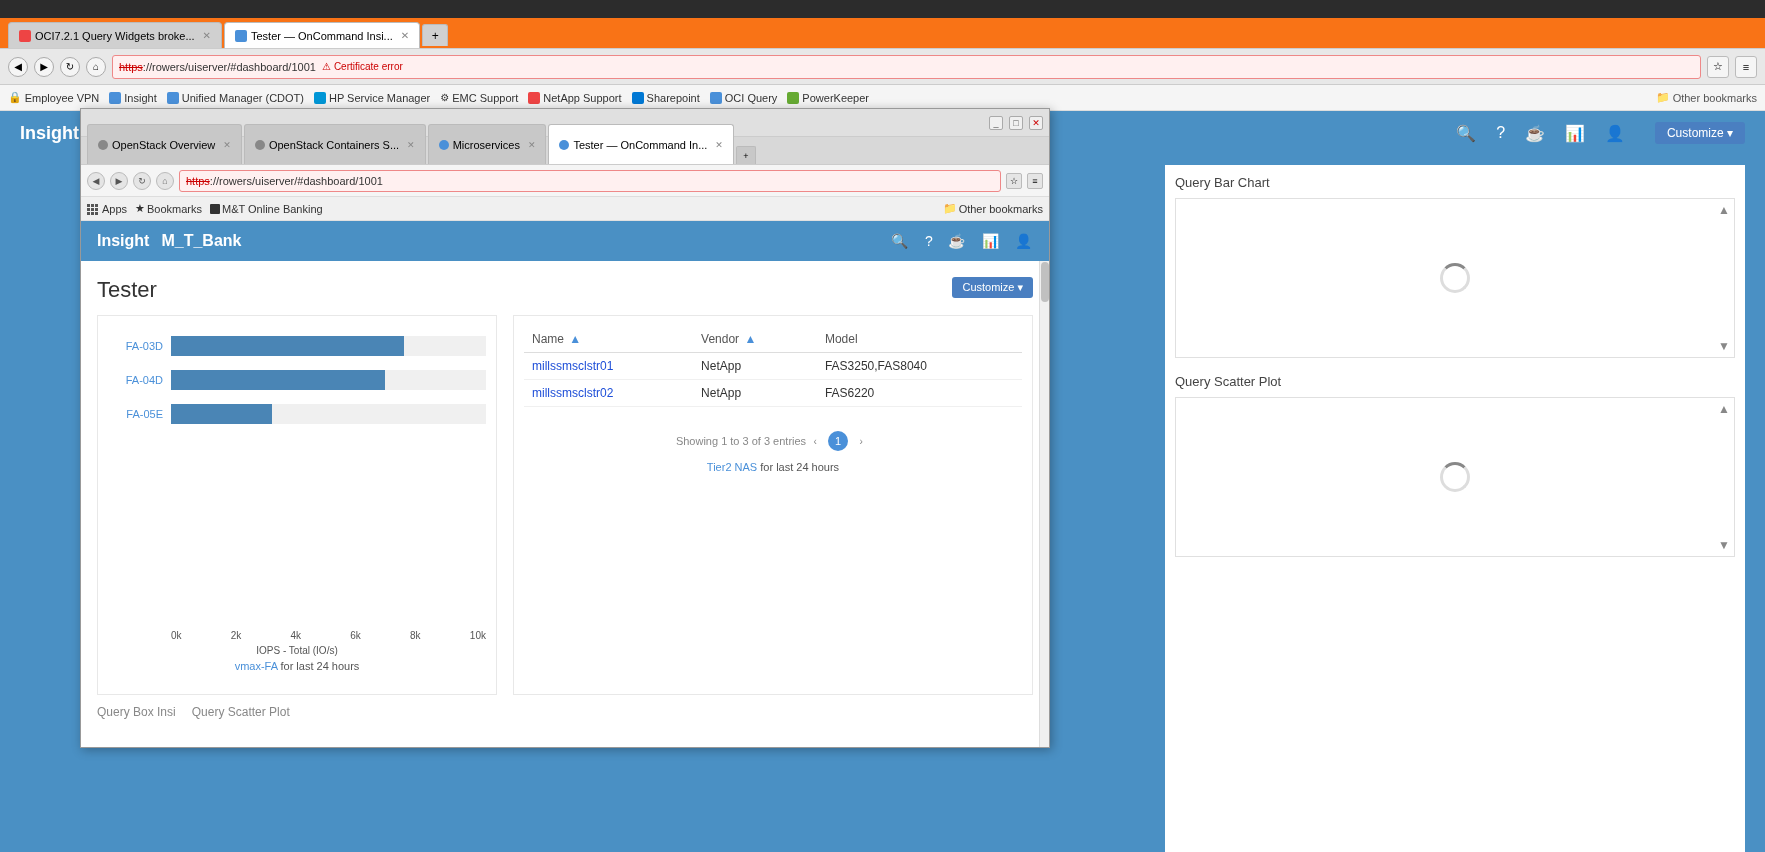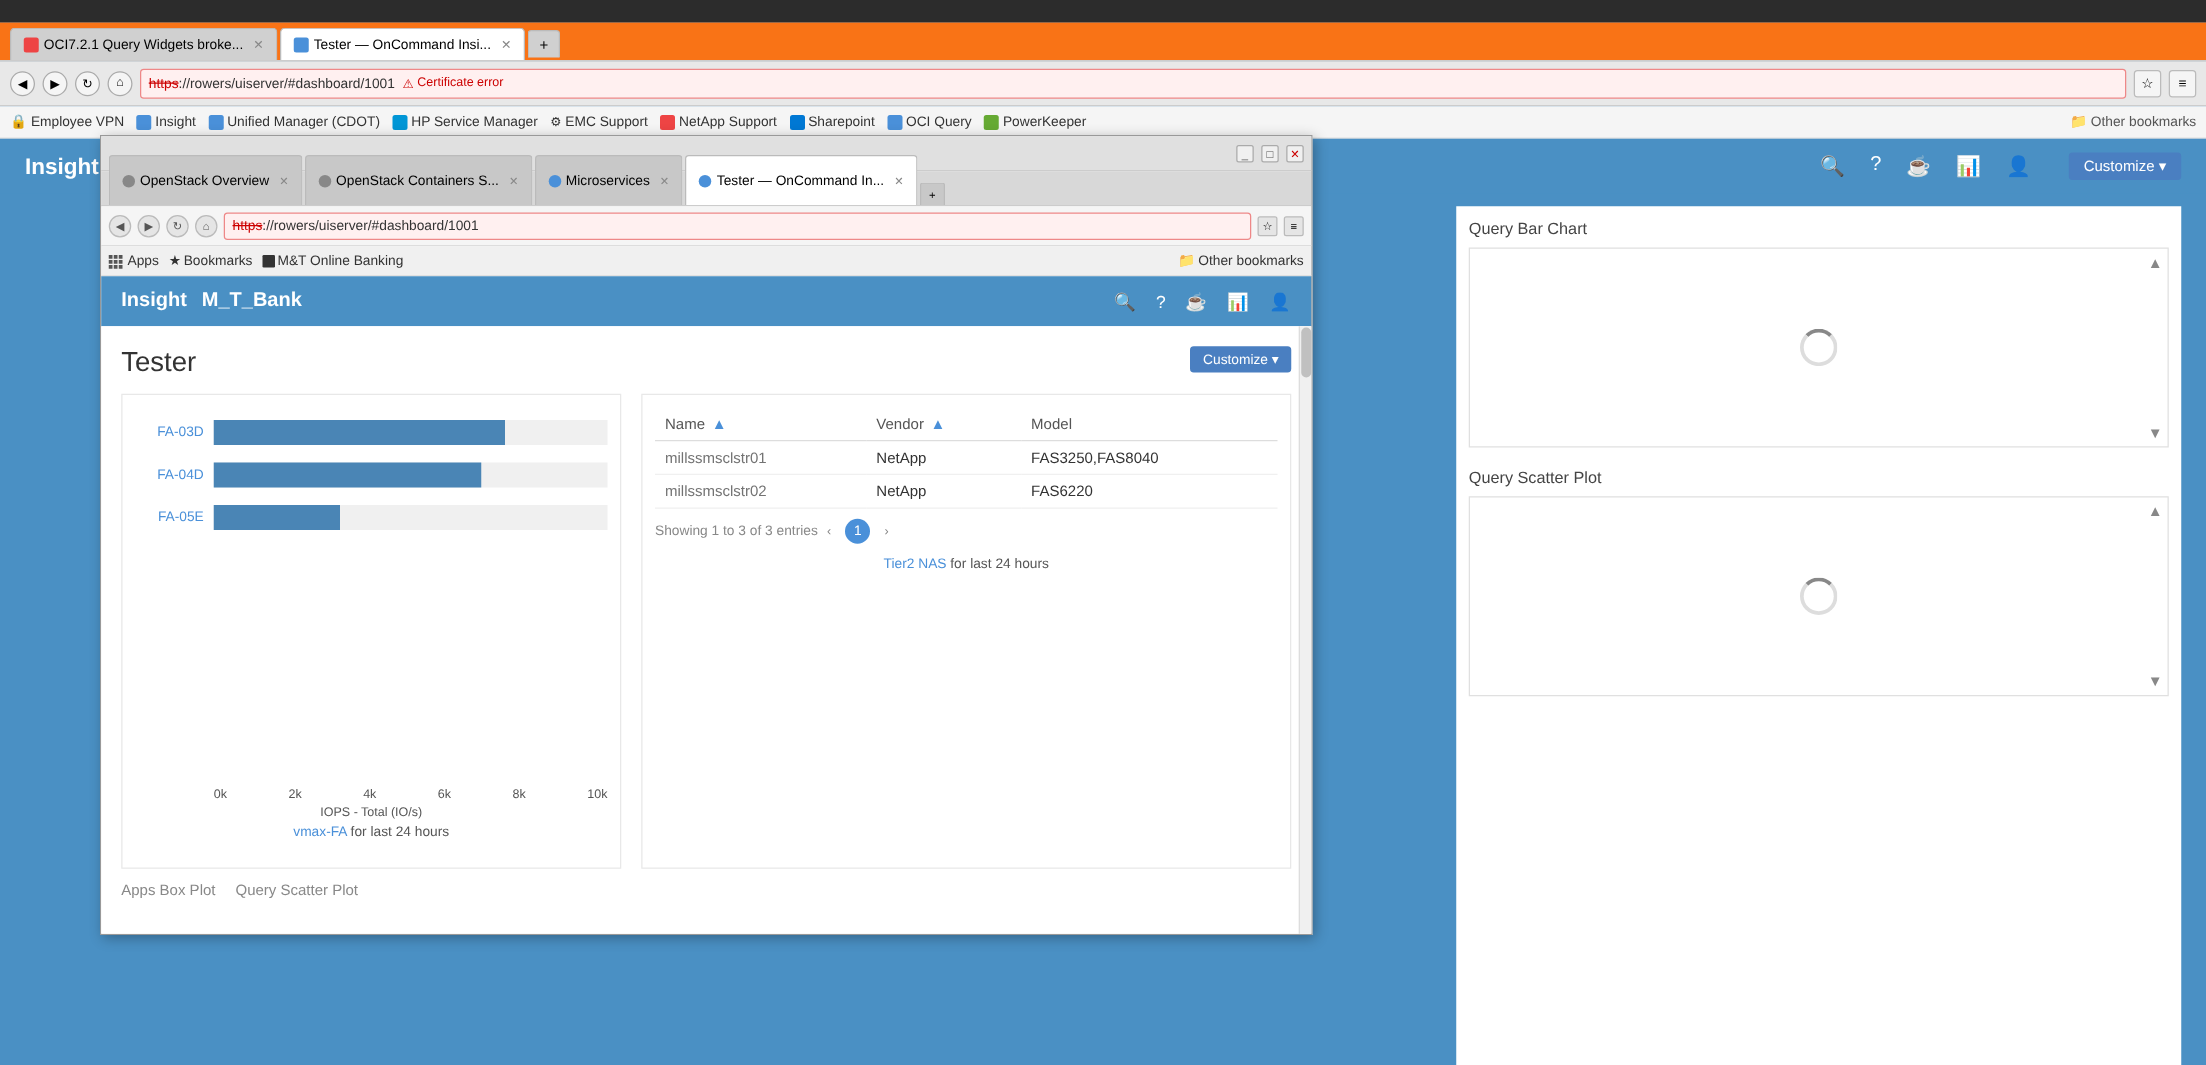--- a/index.html
+++ b/index.html
@@ -84,22 +84,22 @@
     .bar-chart-xlabel { text-align: center; font-size: 10px; color: #555; padding-top: 4px; }
     .bar-chart-caption { text-align: center; font-size: 11px; color: #555; margin-top: 4px; }
     .bar-chart-caption a { color: #4a90d9; cursor: pointer; }
 
     
     .table-container { flex: 1; border: 1px solid #e8e8e8; padding: 10px; min-height: 220px; }
     .data-table { width: 100%; border-collapse: collapse; font-size: 12px; }
     .data-table th { text-align: left; padding: 6px 8px; border-bottom: 1px solid #ddd; color: #555; font-weight: normal; cursor: pointer; }
     .data-table th .sort-icon { color: #4a90d9; margin-left: 2px; }
     .data-table td { padding: 6px 8px; border-bottom: 1px solid #f0f0f0; color: #333; }
-    .data-table td a { color: #737373; text-decoration: none; cursor: pointer; }
-    .table-footer { font-size: 11px; color: #888; margin-top: 8px; display: flex; align-items: center; justify-content: flex-start; }
+    .data-table td a { color: #1d4ed8; text-decoration: none; cursor: pointer; }
+    .table-footer { font-size: 11px; color: #888; margin-top: 24px; display: flex; align-items: center; justify-content: center; }
     .pagination { display: flex; align-items: center; gap: 4px; }
     .page-btn { width: 18px; height: 18px; display: flex; align-items: center; justify-content: center; cursor: pointer; color: #888; font-size: 10px; }
     .page-num { width: 20px; height: 20px; background: #4a90d9; color: #fff; border-radius: 50%; display: flex; align-items: center; justify-content: center; font-size: 11px; }
     .table-caption { text-align: center; font-size: 11px; color: #555; margin-top: 10px; }
     .table-caption a { color: #4a90d9; }
 
     
     .bottom-labels { display: flex; gap: 16px; margin-top: 10px; font-size: 12px; color: #888; }
 
     
@@ -384,21 +384,21 @@
               <div class="page-btn">›</div>
             </div>
           </div>
           <div class="table-caption">
             <a>Tier2 NAS</a><span> for last 24 hours</span>
           </div>
         </div>
       </div>
 
       <div class="bottom-labels">
-        <span>Apps Box Plot</span>
+        <span>Query Box Insi</span>
         <span>Query Scatter Plot</span>
       </div>
     </div>
 
     <div class="inner-scrollbar">
       <div class="inner-scroll-thumb"></div>
     </div>
   </div>
 
 </div>

